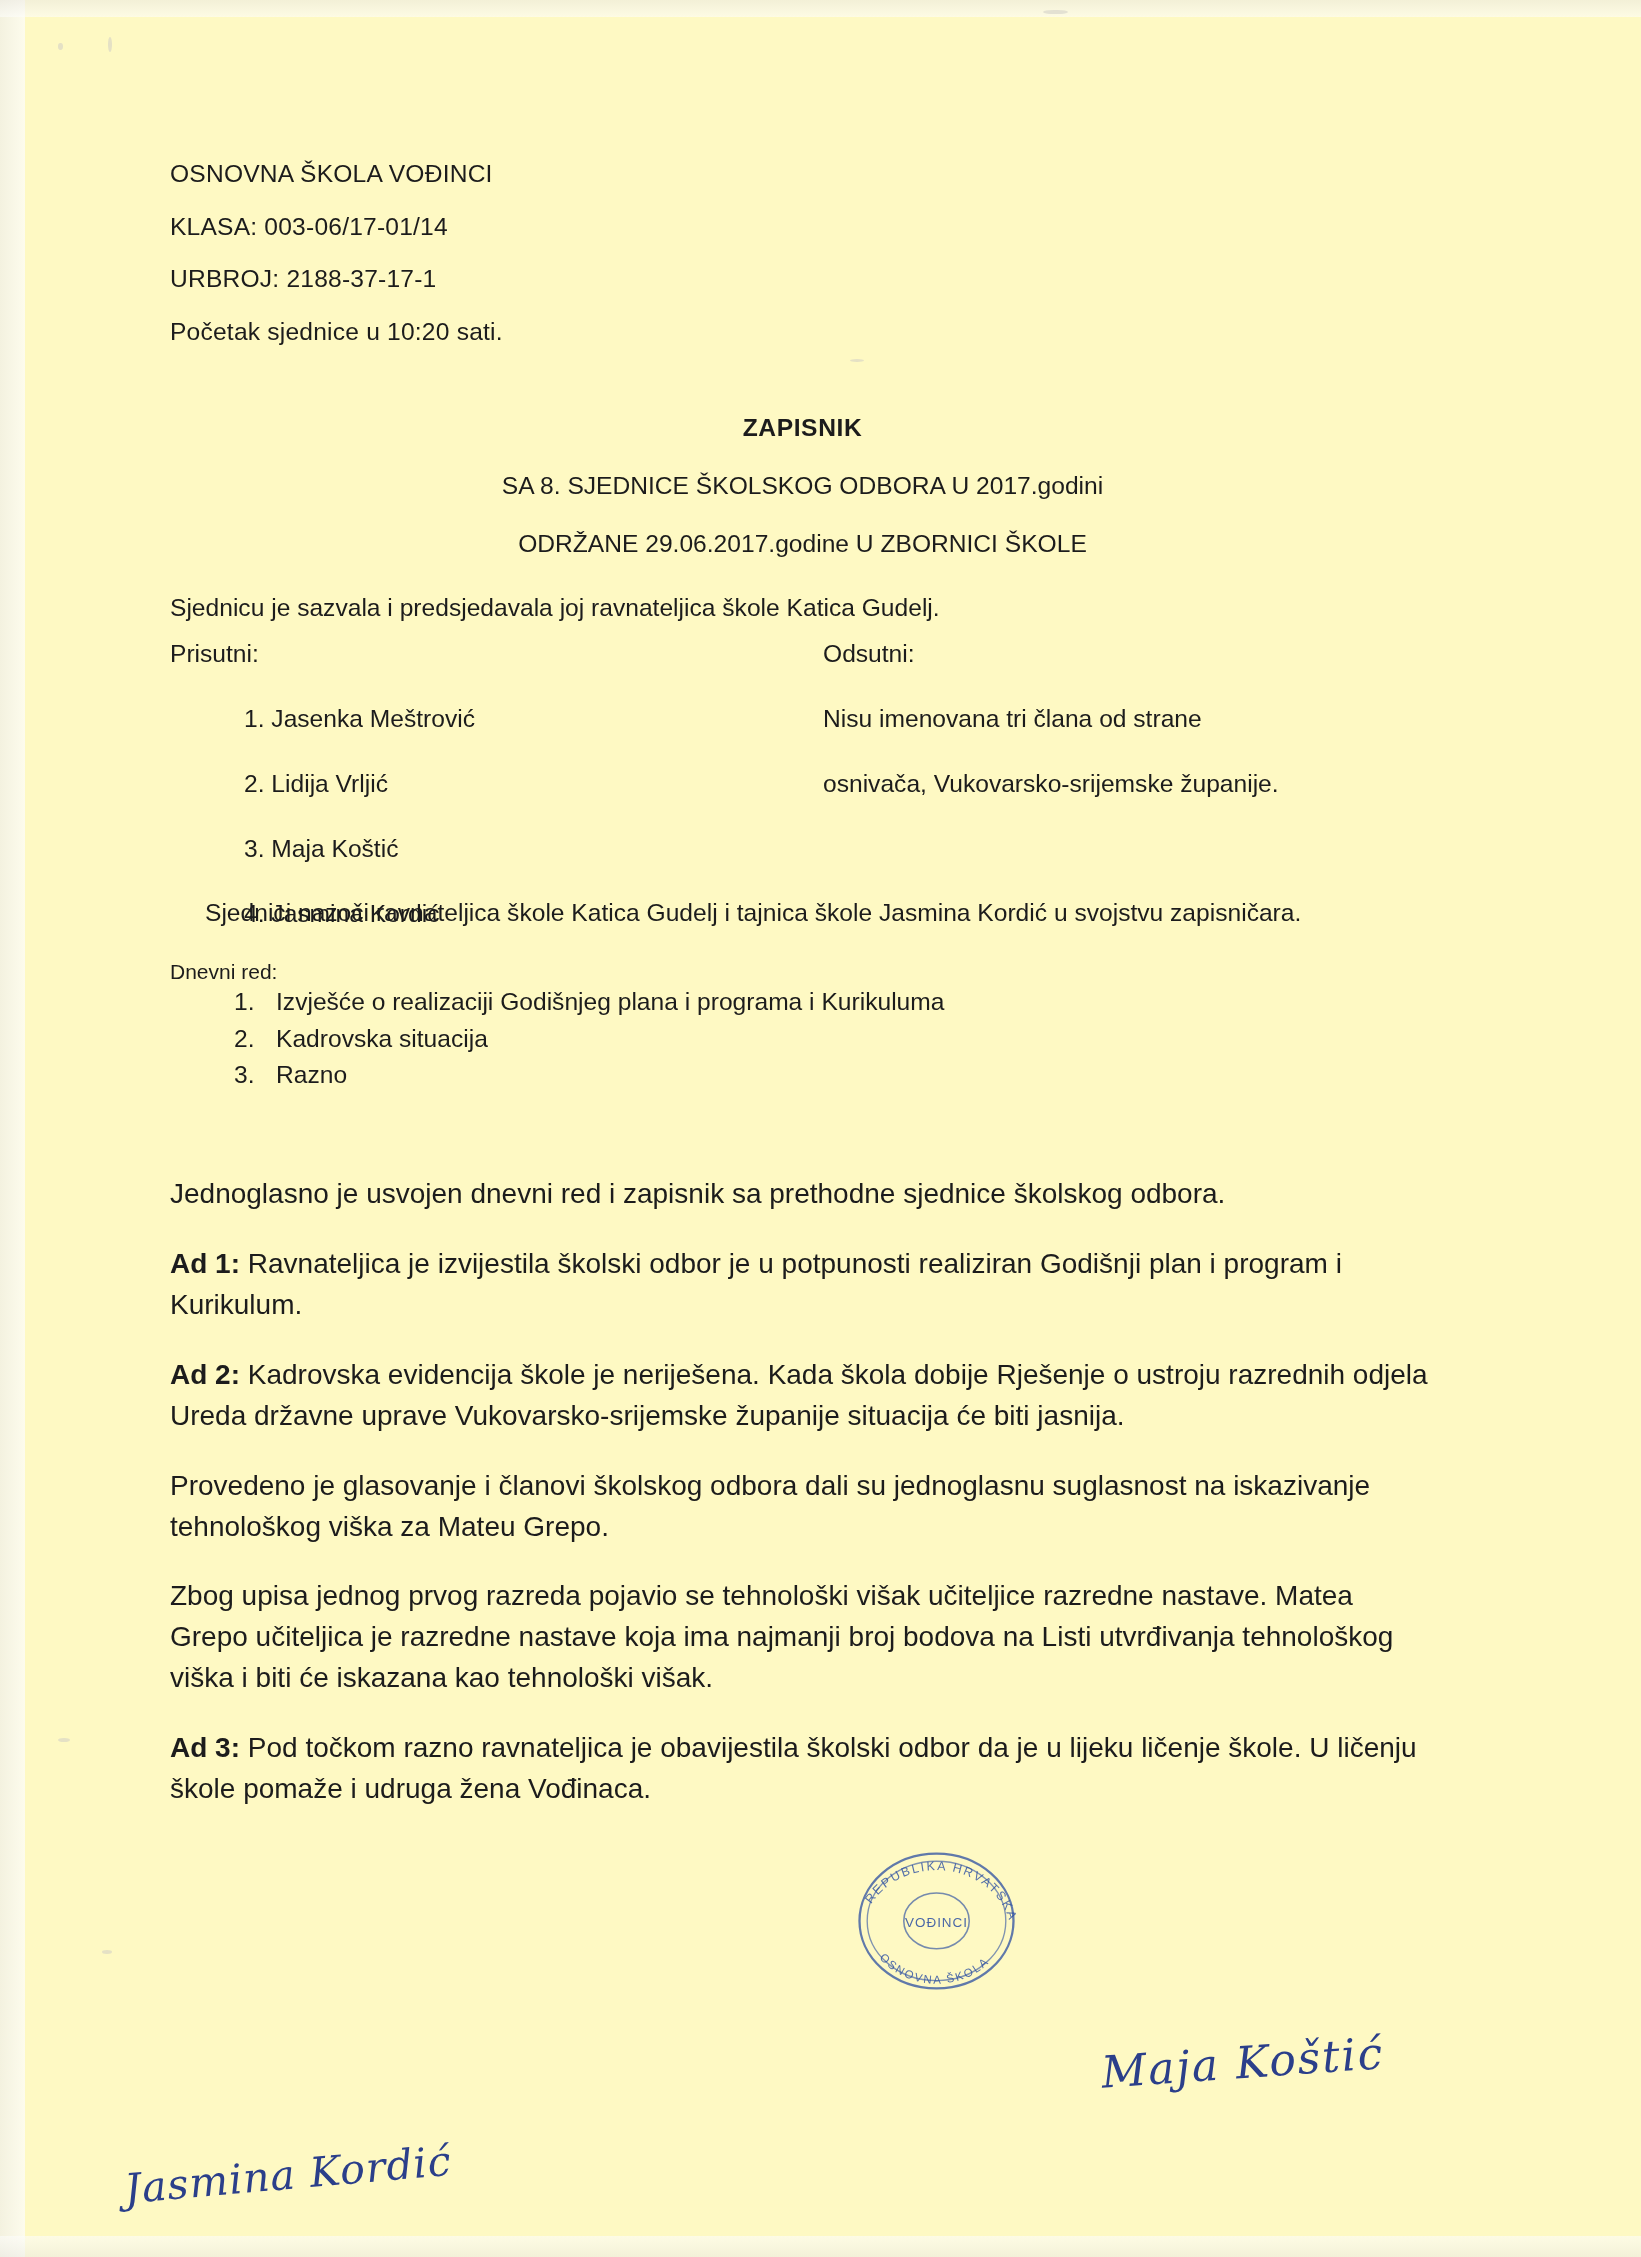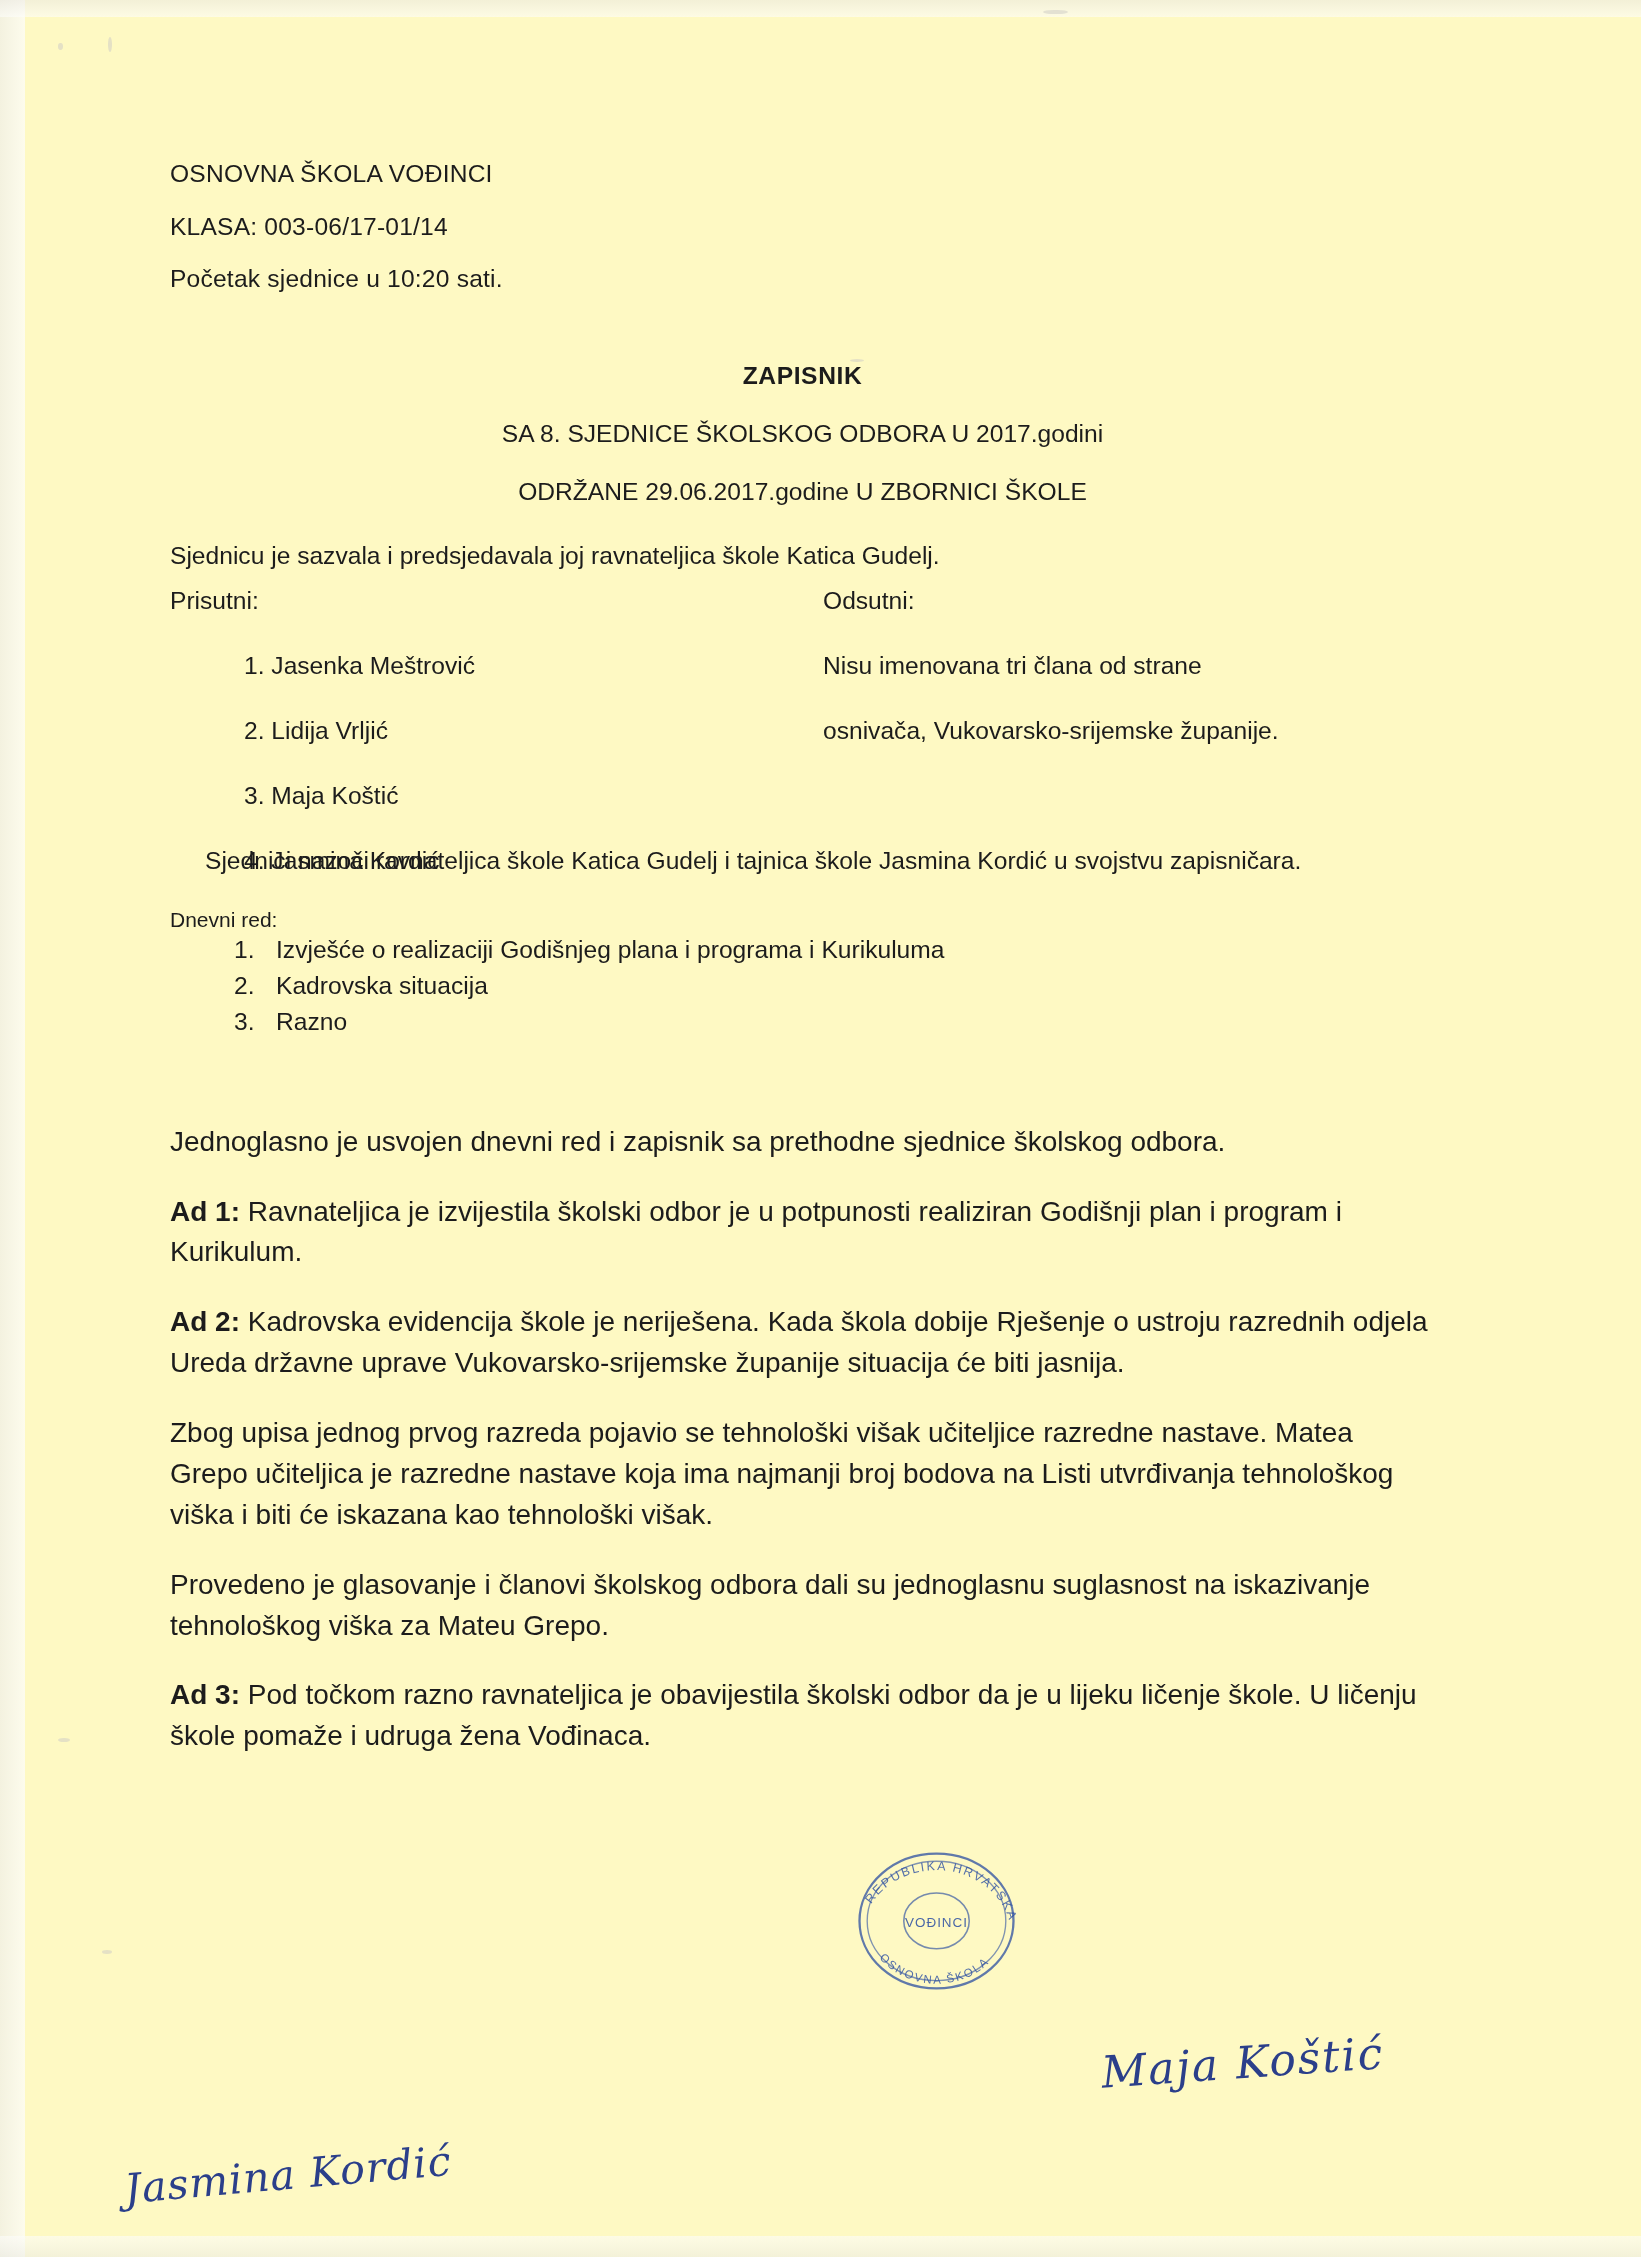--- a/index.html
+++ b/index.html
@@ -200,20 +200,21 @@
   <div class="speck" style="left:1043px;top:9.7px;width:25px;height:4.8px;"></div>
   <div class="speck" style="left:850px;top:359px;width:13.5px;height:2.9px;"></div>
   <div class="speck" style="left:58px;top:1738px;width:11.6px;height:3.9px;"></div>
   <div class="speck" style="left:102px;top:1950px;width:9.7px;height:3.9px;"></div>
 
   <div class="content">
 
     <div class="header-block">
       <div class="line">OSNOVNA ŠKOLA VOĐINCI</div>
       <div class="line">KLASA: 003-06/17-01/14</div>
+      <div class="line">URBROJ: 2188-37-17-1</div>
       <div class="line">Početak sjednice u 10:20 sati.</div>
     </div>
 
     <div class="title-block">
       <div class="t1">ZAPISNIK</div>
       <div class="t2">SA 8. SJEDNICE ŠKOLSKOG ODBORA U 2017.godini</div>
       <div class="t3">ODRŽANE 29.06.2017.godine U ZBORNICI ŠKOLE</div>
     </div>
 
     <div class="para">Sjednicu je sazvala i predsjedavala joj ravnateljica škole Katica Gudelj.</div>
@@ -255,23 +256,23 @@
       <div class="body-para">Jednoglasno je usvojen dnevni red i zapisnik sa prethodne sjednice školskog odbora.</div>
 
       <div class="body-para">
         <b>Ad 1:</b><span> Ravnateljica je izvijestila školski odbor je u potpunosti realiziran Godišnji plan i program i Kurikulum.</span>
       </div>
 
       <div class="body-para">
         <b>Ad 2:</b><span> Kadrovska evidencija škole je neriješena. Kada škola dobije Rješenje o ustroju razrednih odjela Ureda državne uprave Vukovarsko-srijemske županije situacija će biti jasnija.</span>
       </div>
 
+      <div class="body-para">Provedeno je glasovanje i članovi školskog odbora dali su jednoglasnu suglasnost na iskazivanje tehnološkog viška za Mateu Grepo.</div>
+
       <div class="body-para">Zbog upisa jednog prvog razreda pojavio se tehnološki višak učiteljice razredne nastave. Matea Grepo učiteljica je razredne nastave koja ima najmanji broj bodova na Listi utvrđivanja tehnološkog viška i biti će iskazana kao tehnološki višak.</div>
-
-      <div class="body-para">Provedeno je glasovanje i članovi školskog odbora dali su jednoglasnu suglasnost na iskazivanje tehnološkog viška za Mateu Grepo.</div>
 
       <div class="body-para">
         <b>Ad 3:</b><span> Pod točkom razno ravnateljica je obavijestila školski odbor da je u lijeku ličenje škole. U ličenju škole pomaže i udruga žena Vođinaca.</span>
       </div>
     </div>
 
   </div>
 
   <div class="stamp">
     <svg width="183" height="154" viewBox="0 0 190 160" xmlns="http://www.w3.org/2000/svg">

